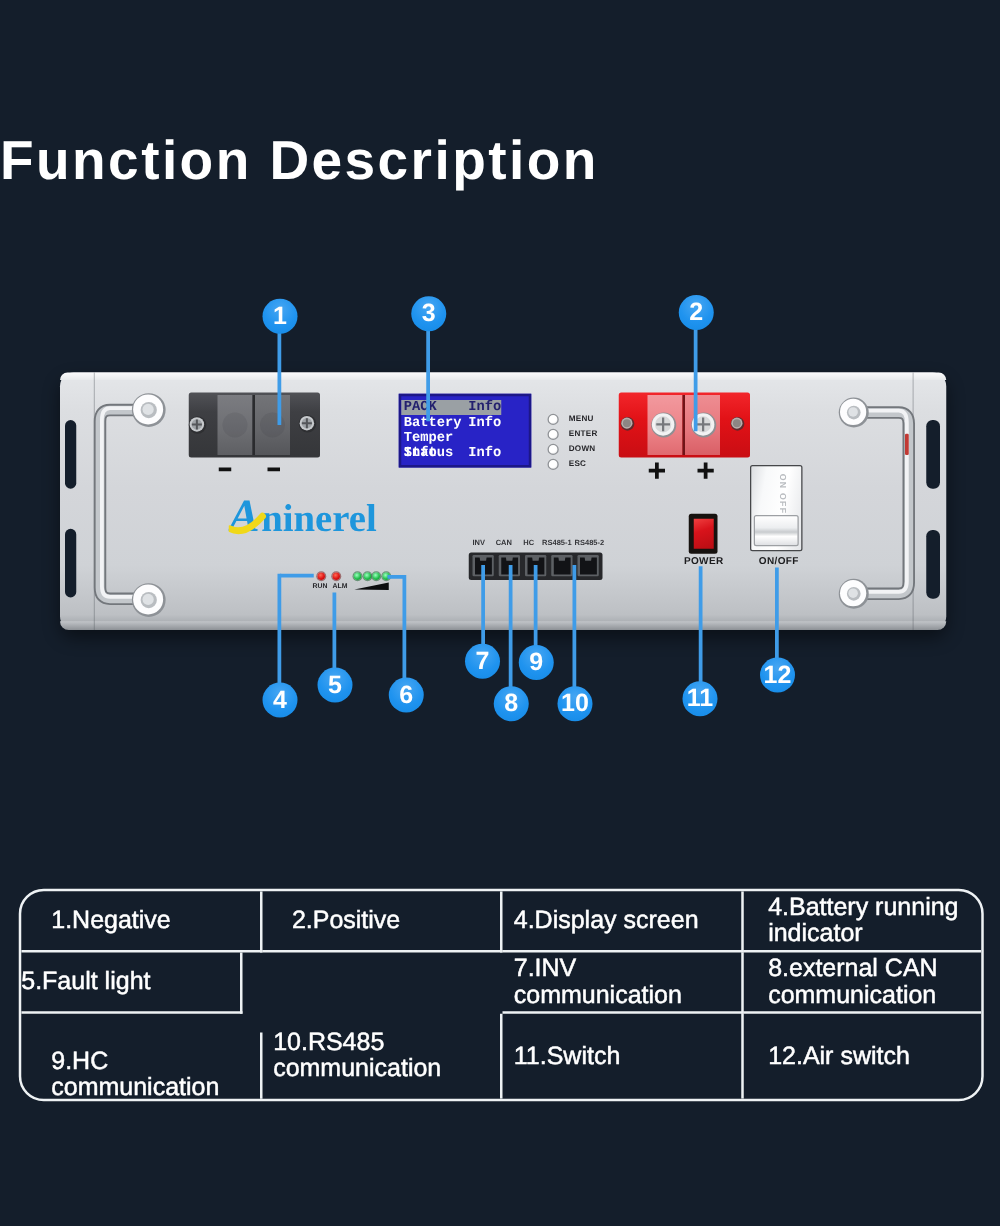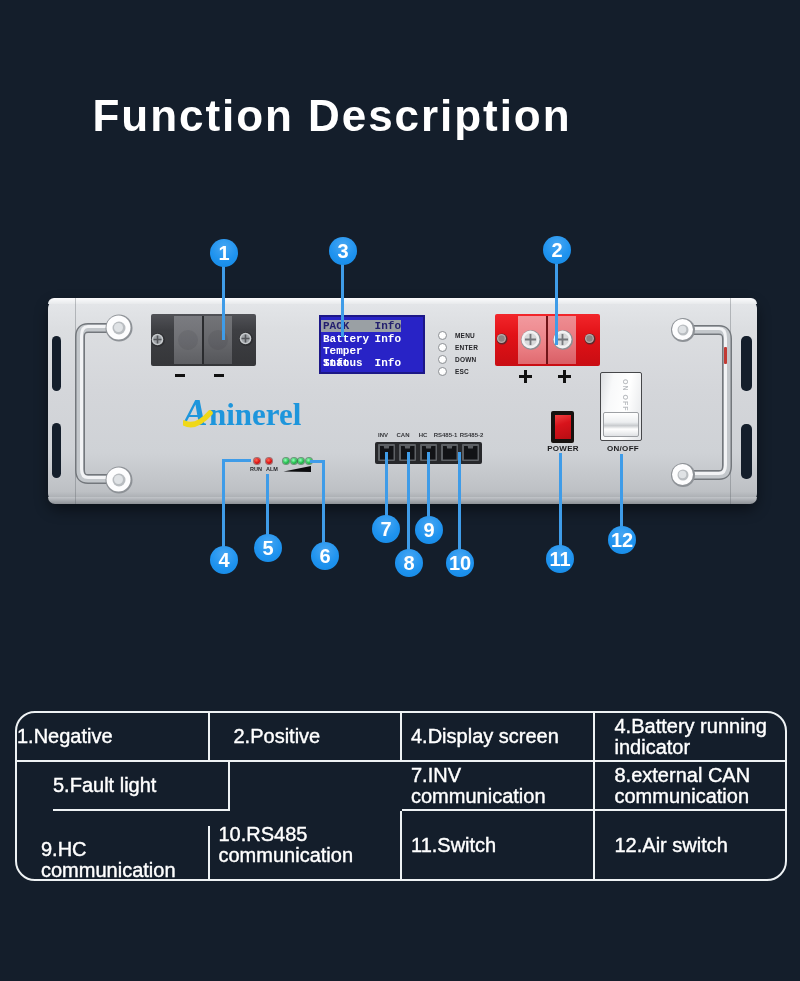--- a/index.html
+++ b/index.html
@@ -1,19 +1,19 @@
 <!DOCTYPE html>
 <html><head>
 <meta charset="utf-8">
 <style>
   html,body{margin:0;padding:0;}
   body{width:800px;height:981px;background:#141e2b;font-family:"Liberation Sans",sans-serif;overflow:hidden;}
   #page{position:relative;width:800px;height:981px;background:#141e2b;}
   .abs{position:absolute;}
-  .title{position:absolute;left:0;top:94px;width:664px;text-align:center;color:#ffffff;
+  .title{position:absolute;left:0;top:107px;width:664px;text-align:left;color:#ffffff;
          font-size:44px;font-weight:bold;letter-spacing:1.95px;line-height:44px;}
 
   
   .panel{position:absolute;left:48px;top:298px;width:709px;height:206px;border-radius:11px;
      background:linear-gradient(180deg,#f0f1f3 0%,#e3e5e8 3%,#dcdee1 15%,#d4d6da 45%,#cfd2d6 75%,#bdc0c4 94%,#999da2 100%);
      box-shadow:0 6px 14px rgba(0,0,0,0.45);}
   .fold{position:absolute;top:0;width:1px;height:206px;background:rgba(90,95,100,0.35);}
   .slot{position:absolute;width:9px;height:55px;border-radius:5px;background:#141e2b;}
 
   
@@ -261,28 +261,28 @@
   <div class="num" style="left:254px;top:534px;">5</div>
   <div class="num" style="left:311px;top:542px;">6</div>
   <div class="num" style="left:372px;top:515px;">7</div>
   <div class="num" style="left:395px;top:549px;">8</div>
   <div class="num" style="left:415px;top:516px;">9</div>
   <div class="num" style="left:446px;top:549px;">10</div>
   <div class="num" style="left:546px;top:545px;">11</div>
   <div class="num" style="left:608px;top:526px;">12</div>
 
   <div class="tbl">
-    <div class="cell" style="left:0;top:0;width:192.5px;height:49px;">1.Negative</div>
+    <div class="cell" style="left:0;top:0;width:192.5px;height:49px;padding-left:24px;">1.Negative</div>
     <div class="cell" style="left:192.5px;top:0;width:192.5px;height:49px;padding-left:24px;">2.Positive</div>
     <div class="cell" style="left:385px;top:0;width:192.5px;height:49px;padding-left:9px;">4.Display screen</div>
     <div class="cell" style="left:577.5px;top:0;width:190.5px;height:49px;border-right:none;padding-left:20px;">
         <span>4.Battery running</span>
         <span>indicator</span>
       </div>
-    <div class="cell" style="left:0;top:49px;width:177px;height:49px;margin-left:36px;">5.Fault light</div>
+    <div class="cell" style="left:0;top:49px;width:177px;height:49px;">5.Fault light</div>
     <div class="cell" style="left:385px;top:49px;width:192.5px;height:49px;padding-left:9px;">
         <span>7.INV</span>
         <span>communication</span>
       </div>
     <div class="cell" style="left:577.5px;top:49px;width:190.5px;height:49px;border-right:none;padding-left:20px;">
         <span>8.external CAN</span>
         <span>communication</span>
       </div>
     <div class="cell" style="left:0;top:113px;width:192.5px;height:68px;border-bottom:none;padding-left:24px;">
         <span>9.HC</span>

